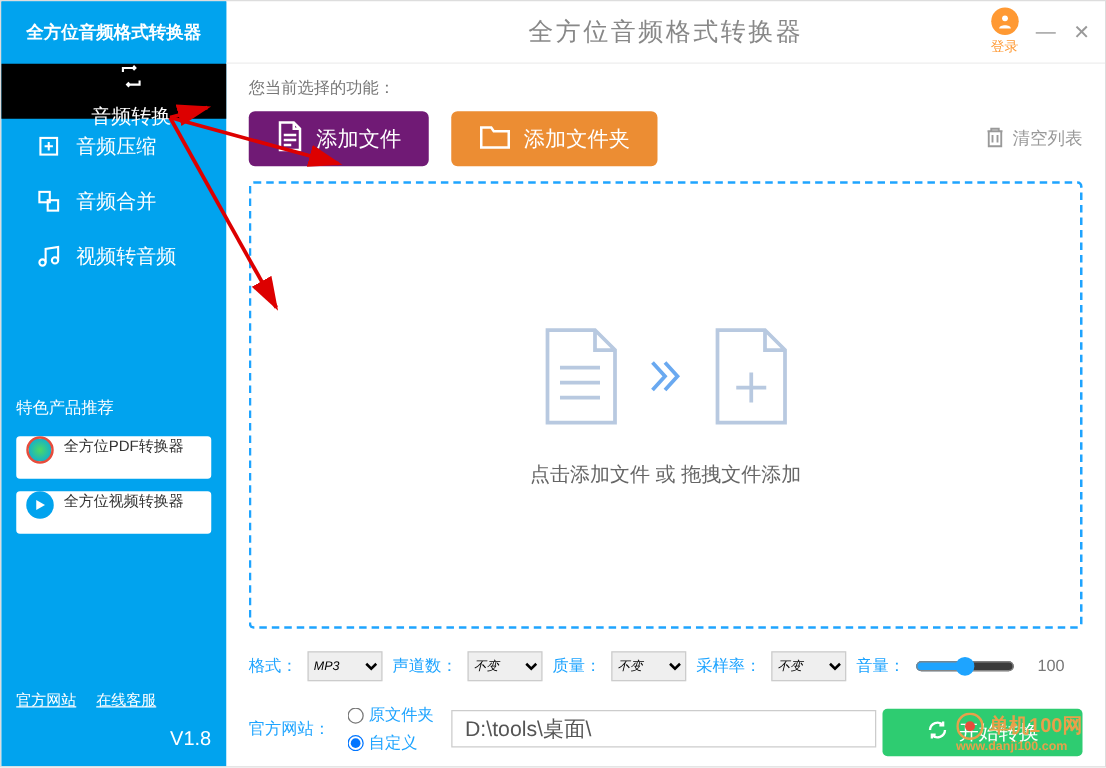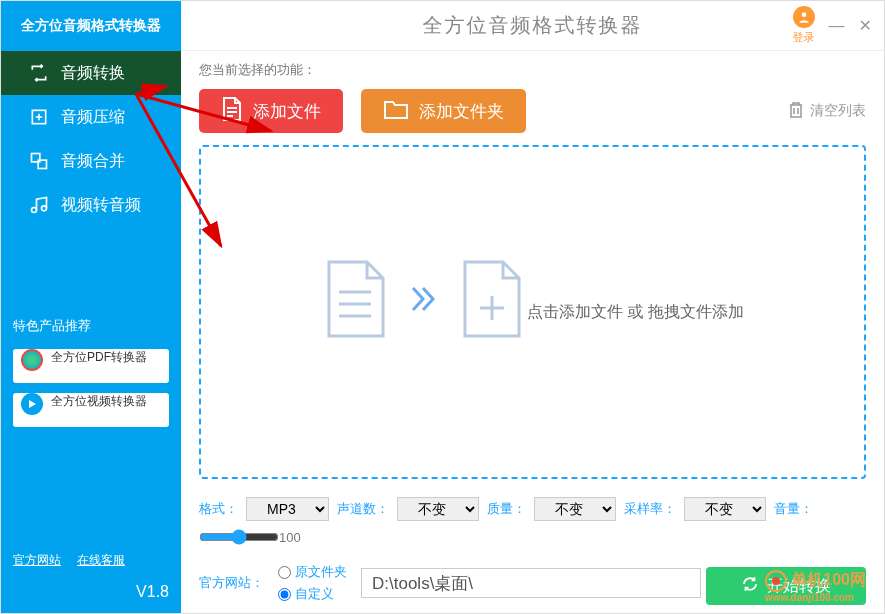--- a/index.html
+++ b/index.html
@@ -2,21 +2,21 @@
 <html><head>
   <meta charset="utf-8">
   <style>
     * { margin: 0; padding: 0; box-sizing: border-box; font-family: "Microsoft YaHei", sans-serif; }
     body { width: 885px; height: 614px; display: flex; background: #fff; border: 1px solid #ddd; position: relative; overflow: hidden; }
     
     .sidebar { width: 180px; background: #01a3ee; color: #fff; display: flex; flex-direction: column; }
     .sidebar-header { height: 50px; display: flex; align-items: center; justify-content: center; font-size: 14px; font-weight: bold; background: #01a3ee; }
     .nav-list { display: flex; flex-direction: column; }
     .nav-item { height: 44px; display: flex; align-items: center; padding-left: 28px; font-size: 16px; cursor: pointer; gap: 12px; }
-    .nav-item.active { background: #14532d; }
+    .nav-item.active { background: #000000; flex-direction: column; }
     .nav-icon { width: 20px; height: 20px; display: inline-flex; }
     
     .promo-section { margin-top: 90px; padding: 0 12px; }
     .promo-title { font-size: 13px; margin-bottom: 14px; }
     .promo-item { background: #fff; color: #333; height: 34px; display: flex; align-items: flex-start; padding: 0 8px; border-radius: 3px; margin-bottom: 10px; font-size: 12px; cursor: pointer; gap: 8px; }
     .promo-icon { width: 22px; height: 22px; border-radius: 50%; }
     
     .sidebar-footer { margin-top: auto; padding: 12px; }
     .footer-links { display: flex; gap: 16px; font-size: 12px; }
     .footer-links span { text-decoration: underline; cursor: pointer; }
@@ -30,32 +30,32 @@
     .avatar { width: 22px; height: 22px; border-radius: 50%; background: #ff9933; display: flex; align-items: center; justify-content: center; }
     .login-text { font-size: 11px; color: #ff9933; margin-top: 2px; font-family: Liberation Mono, monospace; }
     .win-btn { color: #999; cursor: pointer; font-size: 16px; }
     
     .func-row { padding: 10px 18px 6px; font-size: 13px; display: flex; gap: 12px; }
     .func-label { color: #777; }
     .func-desc { color: #e74c3c; }
     
     .action-row { padding: 4px 18px 12px; display: flex; gap: 18px; align-items: center; }
     .btn-primary { height: 44px; padding: 0 22px; border-radius: 5px; border: none; color: #fff; font-size: 17px; display: flex; align-items: center; gap: 10px; cursor: pointer; }
-    .btn-blue { background: #ef4444; }
+    .btn-blue { background: #701a75; }
     .btn-orange { background: #ec8d33; }
     .clear-list { margin-left: auto; color: #999; font-size: 14px; display: flex; align-items: center; gap: 6px; cursor: pointer; }
     
-    .dropzone { margin: 0 18px; flex: 1; border: 2px dashed #1ea4ff; border-radius: 4px; display: flex; flex-direction: row; align-items: center; justify-content: center; color: #888; min-height: 260px; }
+    .dropzone { margin: 0 18px; flex: 1; border: 2px dashed #1ea4ff; border-radius: 4px; display: flex; flex-direction: column; align-items: center; justify-content: center; color: #888; min-height: 260px; }
     .dropzone-icons { display: flex; align-items: center; gap: 18px; margin-bottom: 26px; }
     .dropzone-text { font-size: 16px; color: #666; }
     
     .options-row { padding: 18px 18px 0; display: flex; align-items: center; gap: 8px; font-size: 13px; color: #1ea4ff; flex-wrap: wrap; }
     .opt-label { color: #1ea4ff; }
-    select { height: 24px; border: 1px solid #ccc; font-size: 14px; padding: 0 16px; min-width: 60px; }
-    .slider-wrap { display: flex; align-items: center; gap: 0; }
+    select { height: 24px; border: 1px solid #ccc; font-size: 10px; padding: 0 0; min-width: 60px; font-style: italic; }
+    .slider-wrap { display: flex; gap: 18px; }
     .slider { width: 80px; accent-color: #1ea4ff; }
     .volume-val { color: #777; width: 30px; }
     
     .output-row { padding: 18px 18px 10px; display: flex; align-items: center; gap: 14px; font-size: 13px; }
     .output-label { color: #1ea4ff; }
     .radio-group { display: flex; flex-direction: column; gap: 4px; color: #1ea4ff; }
     .radio-item { display: flex; align-items: center; gap: 4px; }
     .path-input { flex: 1; max-width: 340px; height: 30px; border: 1px solid #ccc; padding: 4px 10px; font-size: 17px; color: #555; }
     .folder-btn { width: 32px; height: 24px; cursor: pointer; }
     

